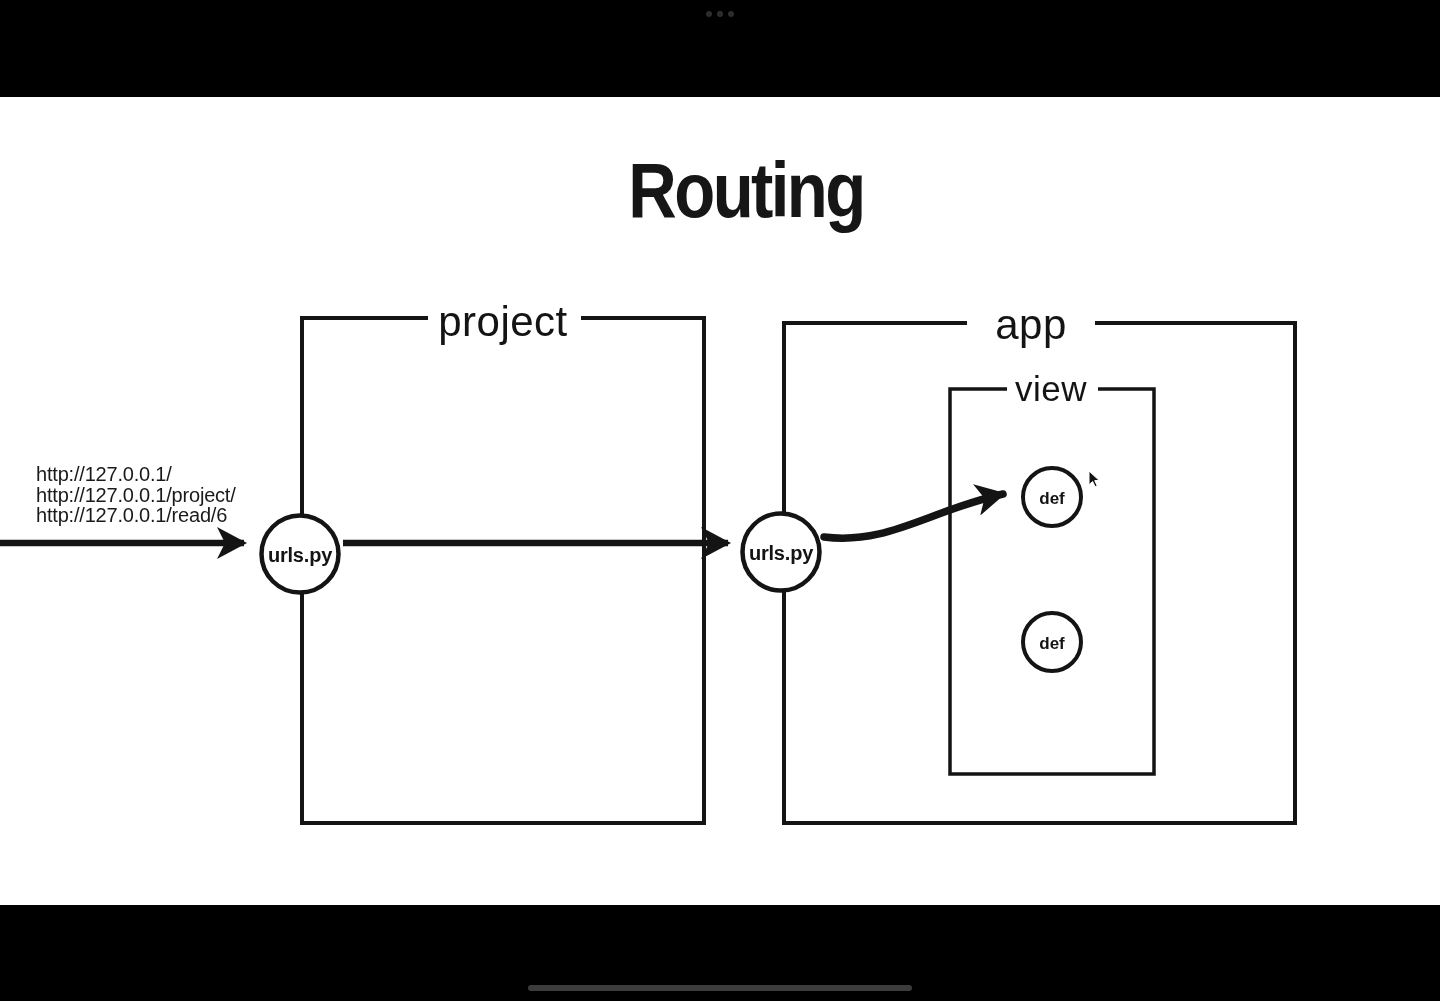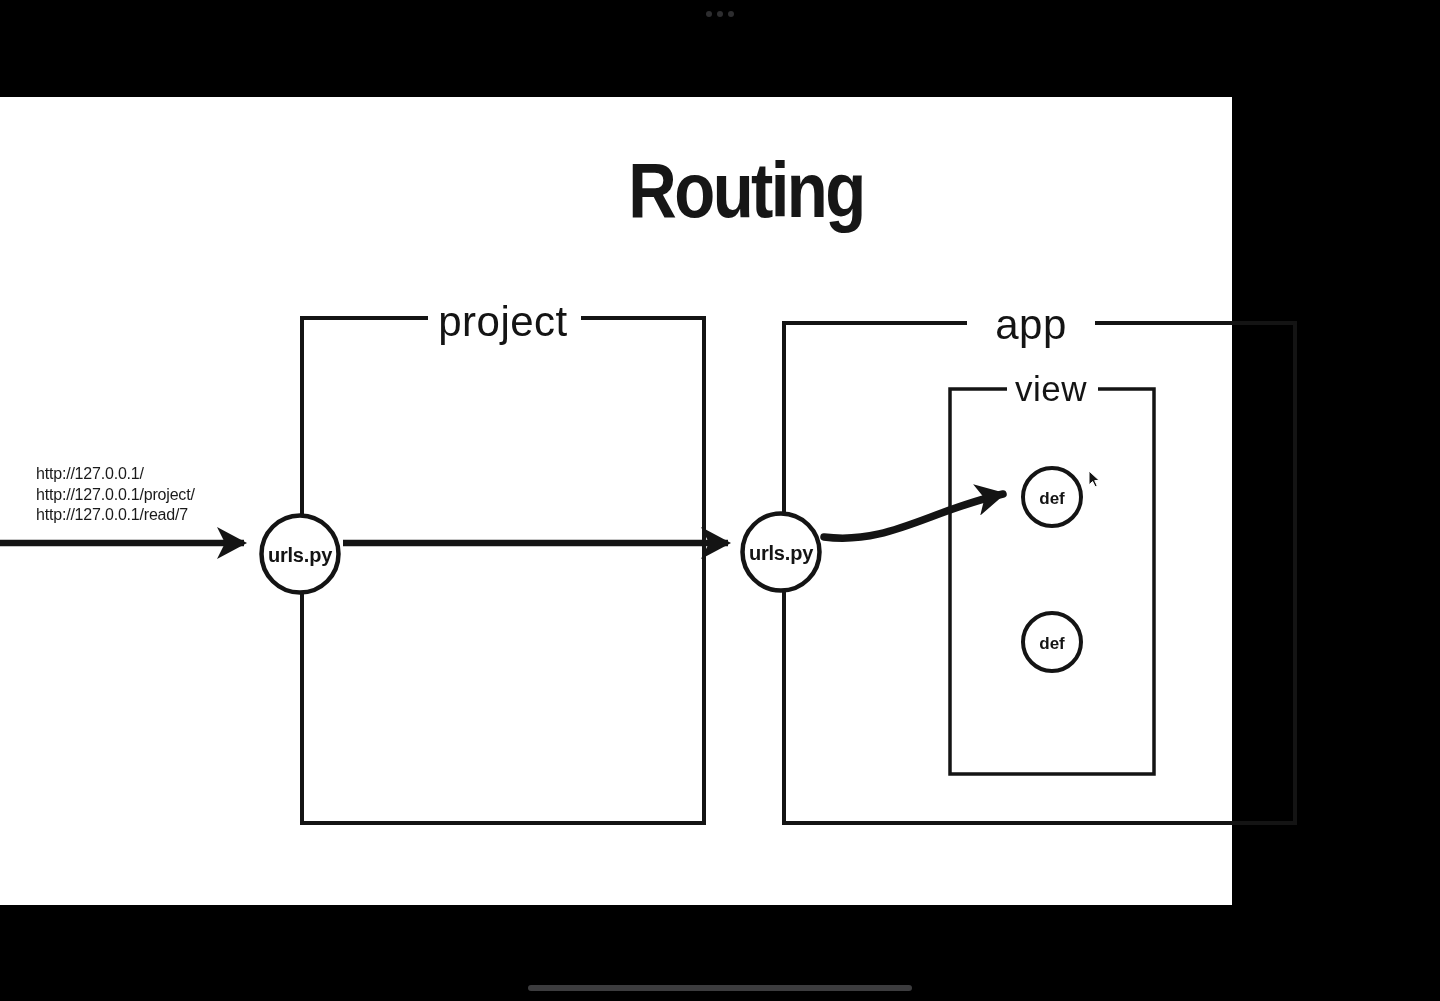--- a/index.html
+++ b/index.html
@@ -4,32 +4,32 @@
 <style>
   html,body{margin:0;padding:0;}
   body{
     width:1440px;height:1001px;position:relative;overflow:hidden;
     background:#000;font-family:"Liberation Sans",sans-serif;
   }
   .topbar{position:absolute;top:0;left:0;width:1440px;height:97px;background:#000;}
   .dots{position:absolute;top:11px;left:50%;transform:translateX(-50%);display:flex;gap:5px;cursor:pointer;}
   .dots i{width:6px;height:6px;border-radius:50%;background:#2d2d2f;display:block;}
 
-  .slide{position:absolute;top:97px;left:0;width:1232px;height:808px;background:#fff;}
+  .slide{position:absolute;top:97px;left:0;width:1440px;height:808px;background:#fff;}
 
   .title{
     position:absolute;top:54px;left:746px;
     transform:translateX(-50%) scaleX(0.86);transform-origin:center top;
     font-size:78px;font-weight:800;letter-spacing:-3px;line-height:1;
     color:#161616;white-space:nowrap;
   }
 
   .urls{
     position:absolute;left:36px;top:367px;
-    font-size:16px;line-height:20.7px;letter-spacing:-0.2px;color:#1a1a1a;
+    font-size:20px;line-height:20.7px;letter-spacing:-0.2px;color:#1a1a1a;
   }
 
   .diagram{position:absolute;top:0;left:0;width:1440px;height:808px;}
   .diagram text{font-family:"Liberation Sans",sans-serif;fill:#141414;}
   .box-label{font-size:42px;font-weight:400;letter-spacing:0.5px;text-anchor:middle;}
   .box-label.small{font-size:35px;}
   .node-label{font-weight:700;text-anchor:middle;}
   .node-label.urls{font-size:20px;}
   .node-label.def{font-size:17px;}
 
@@ -50,21 +50,21 @@
   </div>
 </div>
 
 <div class="slide">
 
   <div class="title">Routing</div>
 
   <div class="urls">
     <div>http://127.0.0.1/</div>
     <div>http://127.0.0.1/project/</div>
-    <div>http://127.0.0.1/read/7</div>
+    <div>http://127.0.0.1/read/6</div>
   </div>
 
   <svg class="diagram" viewBox="0 0 1440 808" xmlns="http://www.w3.org/2000/svg">
     <defs>
       <marker id="ah" viewBox="0 0 30 32" refX="27" refY="16" markerWidth="30" markerHeight="32" orient="auto" markerUnits="userSpaceOnUse">
         <path d="M0,0 L30,16 L0,32 L8,16 Z" fill="#141414"></path>
       </marker>
     </defs>
 
     <path d="M428,221 L302,221 L302,726 L704,726 L704,221 L581,221" fill="none" stroke="#141414" stroke-width="4"></path>

